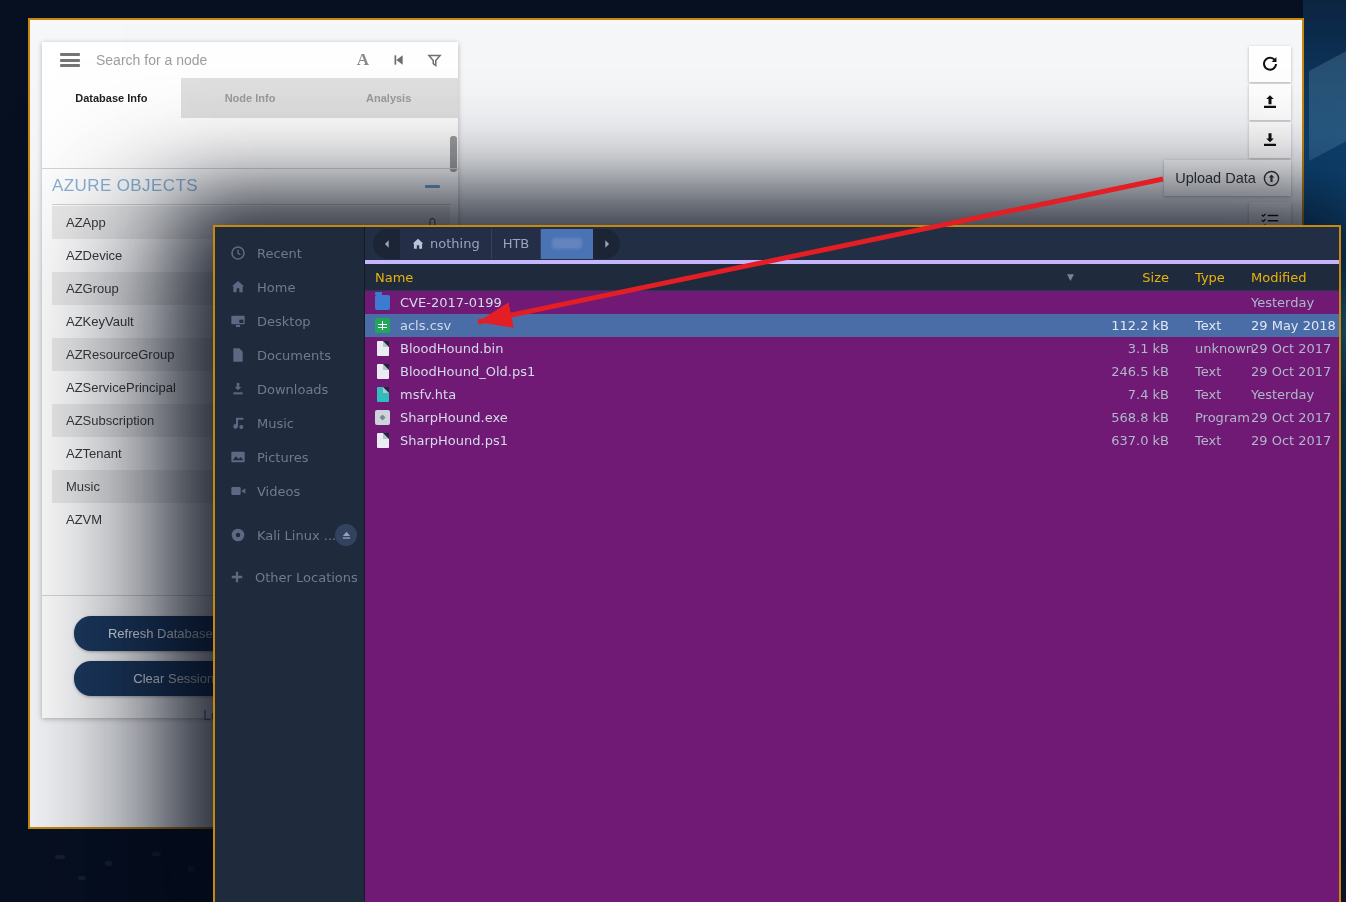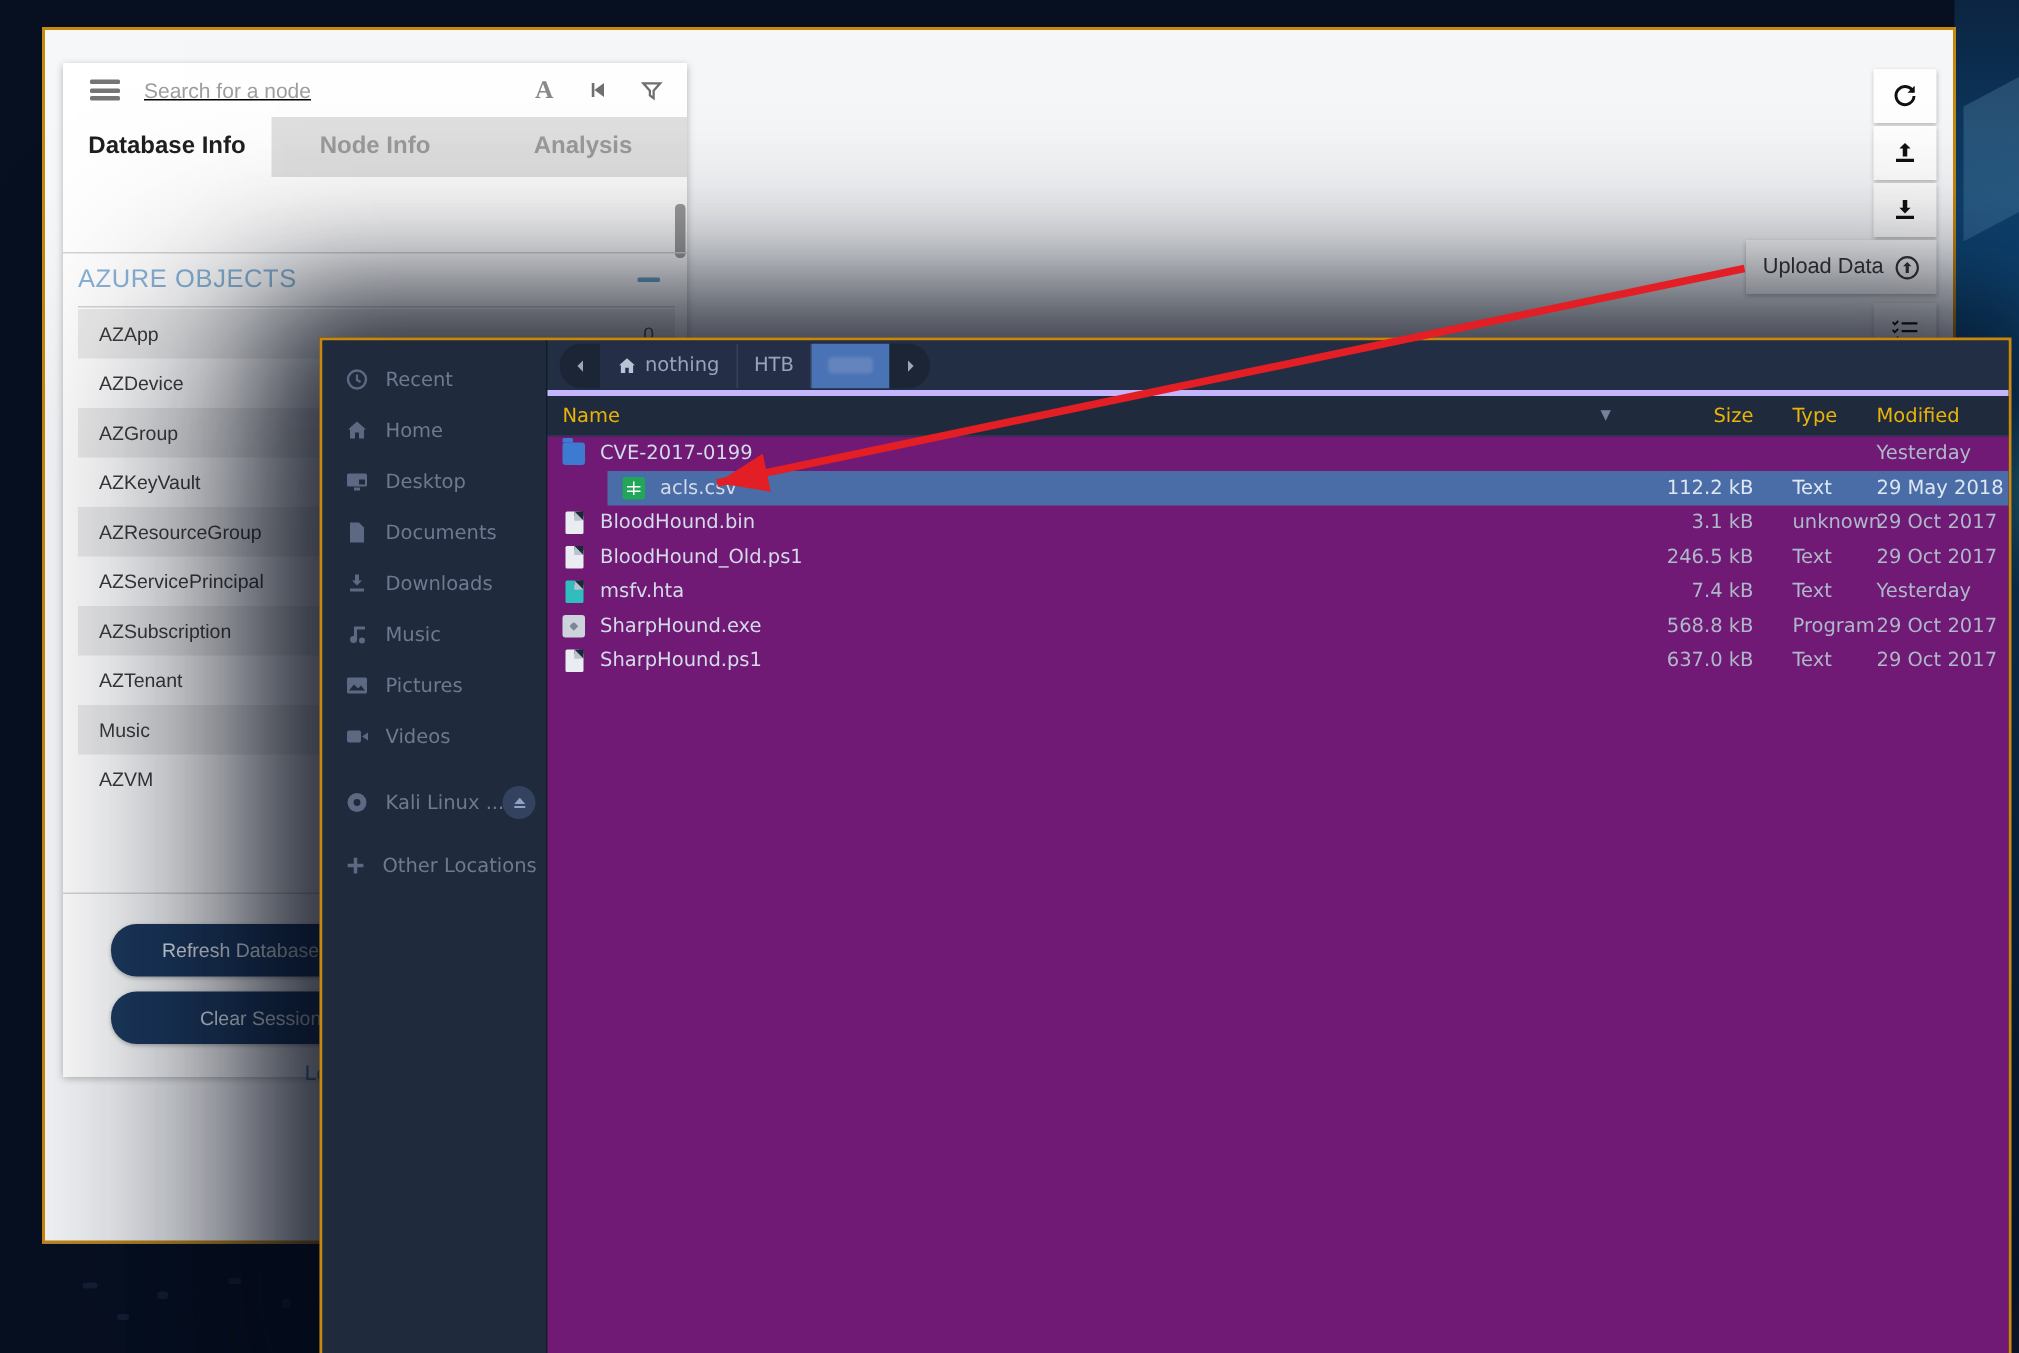--- a/index.html
+++ b/index.html
@@ -15,31 +15,31 @@
     background:rgba(160,215,245,.18);transform:skewY(-28deg);}
   .wallpaper .corner{position:absolute;right:0;bottom:0;width:43px;height:34px;background:#1e2c44;}
   .desk-dot{position:absolute;background:#2e4061;opacity:.35;border-radius:2px;z-index:0;}
 
   
   .bh-window{position:absolute;left:28px;top:18px;width:1276px;height:811px;
     background:#f6f7f9;border:2px solid #c8870d;z-index:1;
     font-family:"Liberation Sans",sans-serif;}
   .bh-panel{position:absolute;left:12px;top:22px;width:416px;height:676px;background:#ffffff;
     box-shadow:0 1px 5px rgba(0,0,0,.28);}
-  .bh-search{position:absolute;left:0;top:0;width:100%;height:36px;background:#fff;display:flex;align-items:center;text-decoration:underline;}
+  .bh-search{position:absolute;left:0;top:0;width:100%;height:36px;background:#fff;display:flex;align-items:center;}
   .hamburger{width:20px;height:14px;margin-left:18px;display:flex;flex-direction:column;justify-content:space-between;cursor:pointer;}
   .hamburger span{display:block;height:3px;background:#757575;border-radius:1px;}
   .bh-search input{border:none;outline:none;margin-left:14px;width:200px;font-size:14px;
     font-family:"Liberation Sans",sans-serif;color:#333;background:transparent;}
   .bh-search input::placeholder{color:#9e9e9e;}
   .search-icons{position:absolute;right:8px;top:0;height:36px;display:flex;align-items:center;gap:22px;padding-right:8px;}
   .sicon{color:#707070;display:flex;align-items:center;}
   .glyphA{font-weight:bold;font-size:17px;color:#8a8a8a;font-family:"Liberation Serif",serif;}
   .bh-tabs{position:absolute;left:0;top:36px;width:100%;height:40px;display:flex;background:#e0e0e0;}
-  .bh-tab{flex:1;display:flex;align-items:center;justify-content:center;font-size:16px;font-weight:bold;
+  .bh-tab{flex:1;display:flex;align-items:center;justify-content:center;font-size:11px;font-weight:bold;
     color:#9b9b9b;cursor:pointer;}
   .bh-tab.active{background:#ffffff;color:#1f1f1f;}
   .panel-scrollbar{position:absolute;right:1px;top:94px;width:7px;height:36px;background:#9e9e9e;border-radius:3px;}
   .divider{position:absolute;left:0;width:100%;height:1px;background:#d5d5d5;}
   .azure-header{position:absolute;left:10px;top:134px;width:396px;display:flex;align-items:center;justify-content:space-between;}
   .azure-title{font-size:17px;color:#8ab3d6;letter-spacing:.4px;}
   .collapse-minus{width:15px;height:3px;background:#6fa8d2;border-radius:1px;margin-right:8px;cursor:pointer;}
   .azure-list{position:absolute;left:10px;top:164px;width:398px;}
   .az-row{height:33px;display:flex;align-items:center;justify-content:space-between;
     padding:0 14px;font-size:13px;color:#3c3c3c;cursor:pointer;}
@@ -72,21 +72,21 @@
   .crumbs{display:flex;height:30px;border-radius:15px;overflow:hidden;align-items:stretch;}
   .crumb-nav{width:27px;background:#1b2536;display:flex;align-items:center;justify-content:center;cursor:pointer;}
   .crumb{background:#242f47;display:flex;align-items:center;gap:5px;padding:0 11px;color:#99a4b8;
     border-right:1px solid #35415c;cursor:pointer;}
   .crumb.sel{background:#4a73b6;border-right:none;min-width:42px;justify-content:center;}
   .smudge{width:30px;height:11px;background:#7d95c2;opacity:.5;border-radius:3px;filter:blur(1px);}
   .list-header{height:27px;display:flex;align-items:center;color:#76829b;border-bottom:1px solid #2a3750;flex-shrink:0;
     background:#1f2b3d;}
   .file-list{flex:1;background:#701a75;}
   .frow{height:23px;display:flex;align-items:center;cursor:pointer;}
-  .frow.selected{background:#4a6da7;margin-left:40px;}
+  .frow.selected{background:#4a6da7;}
   .frow.selected .c-size,.frow.selected .c-type,.frow.selected .c-mod{color:#dfe7f2;}
   .c-name{flex:1;display:flex;align-items:center;gap:10px;padding-left:10px;min-width:0;}
   .c-caret{width:28px;color:#76829b;font-size:9px;text-align:left;}
   .c-size{width:74px;text-align:right;color:#aeb8c9;}
   .c-type{width:70px;padding-left:26px;color:#aeb8c9;flex-shrink:0;}
   .c-mod{width:100px;padding-left:12px;color:#aeb8c9;flex-shrink:0;}
   .hdr .c-size,.hdr .c-type,.hdr .c-mod,.hdr .c-name{color:#eab308;}
   .ficon{width:15px;height:15px;flex-shrink:0;position:relative;}
   .icon-folder{background:#3d7bd0;border-radius:2px;}
   .icon-folder:before{content:"";position:absolute;top:-3px;left:0;width:7px;height:3px;background:#3d7bd0;border-radius:1px 1px 0 0;}

